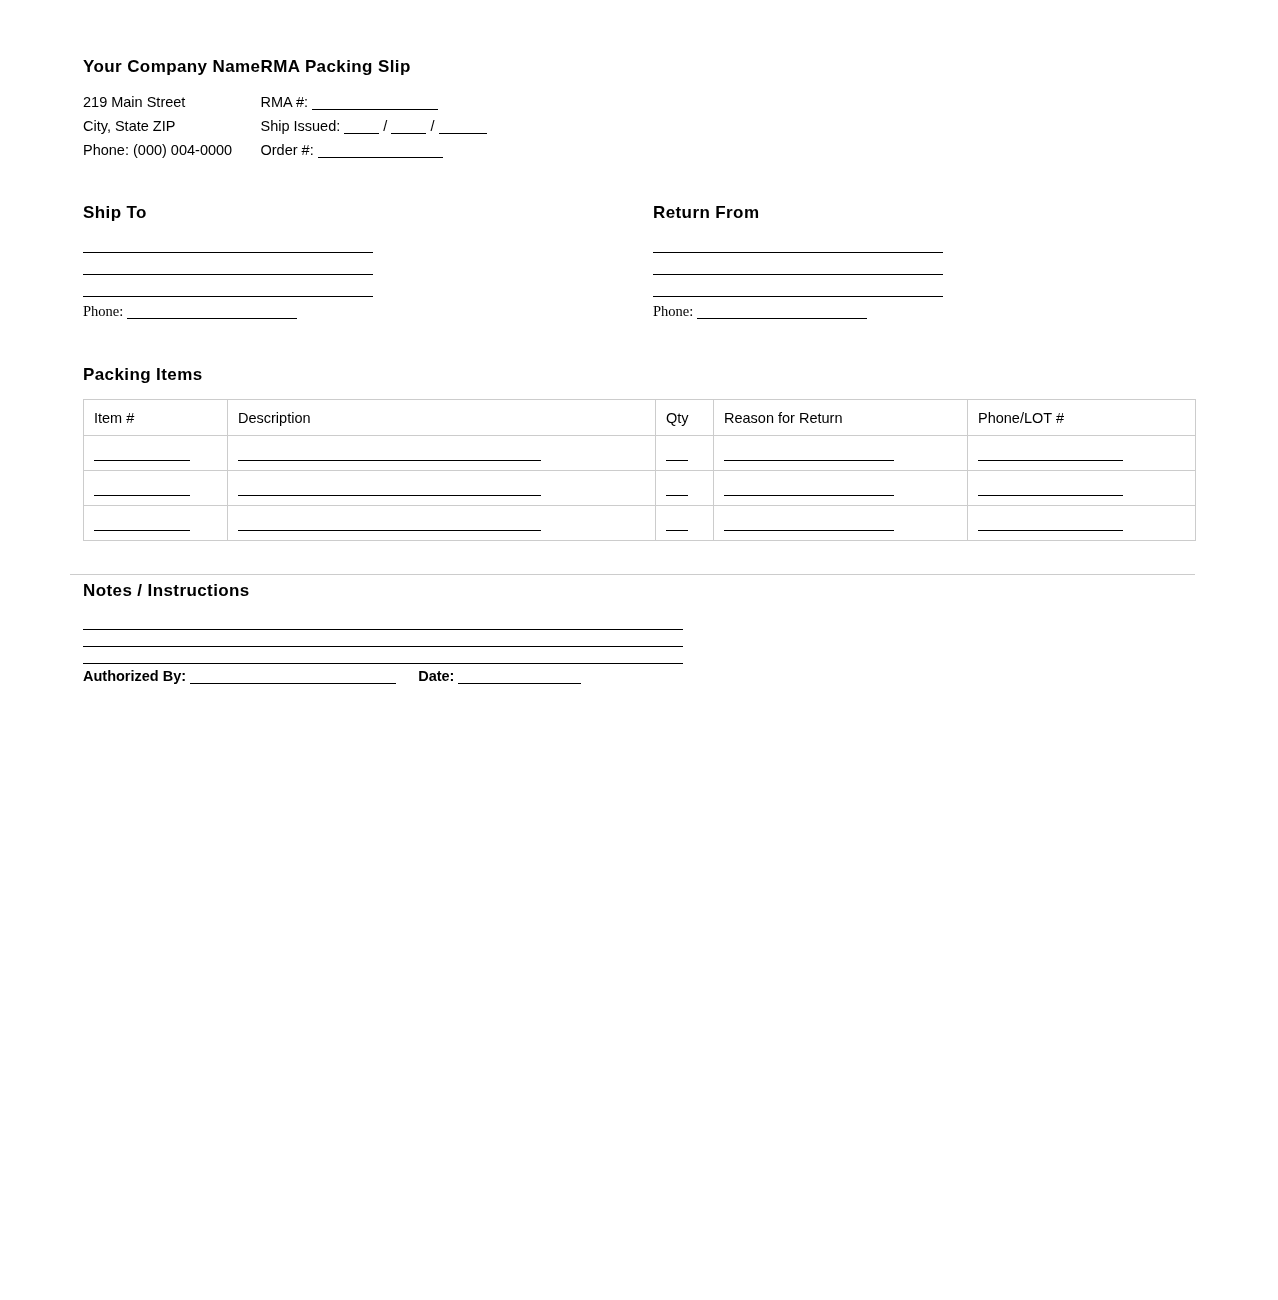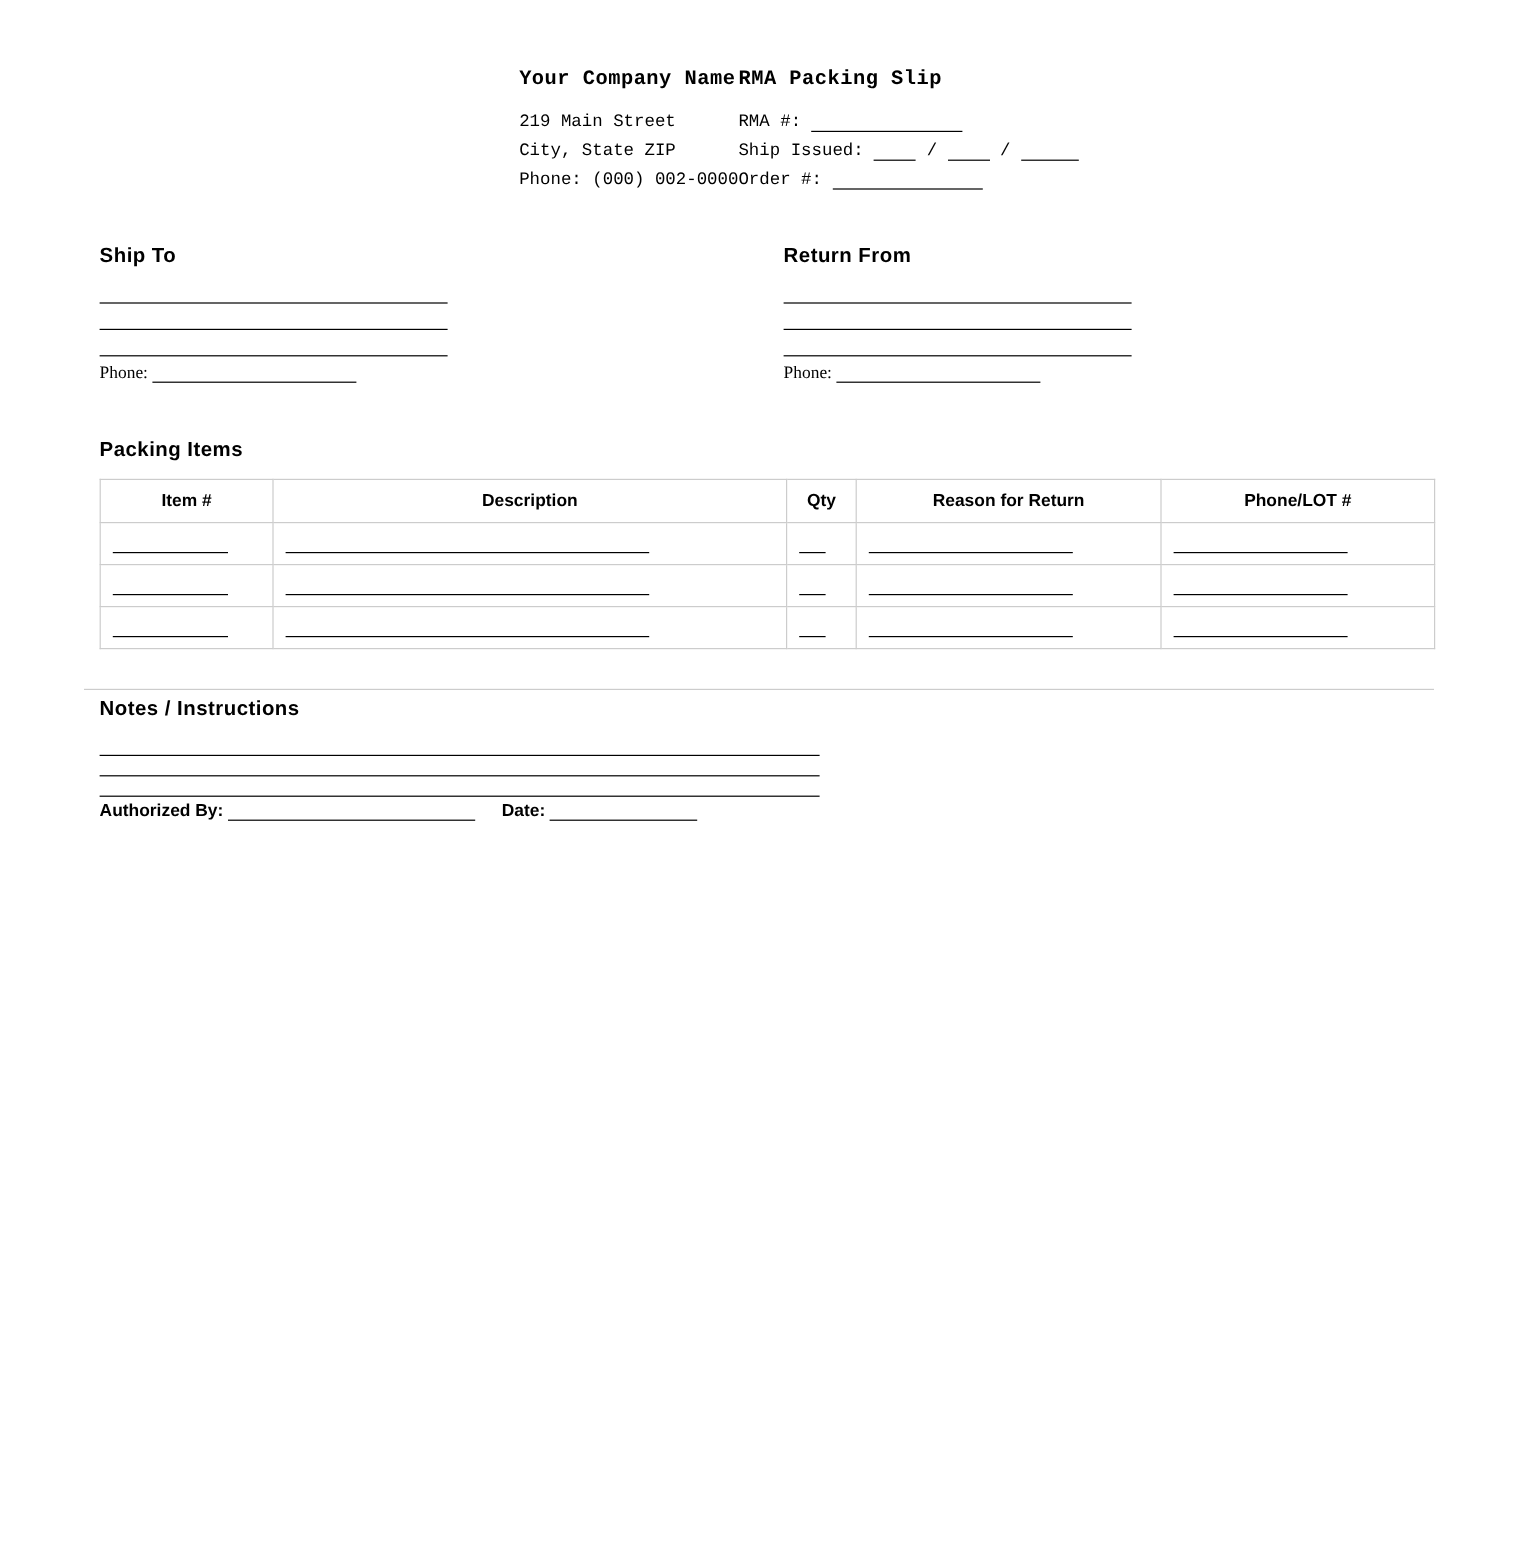--- a/index.html
+++ b/index.html
@@ -19,21 +19,21 @@
   .heading {
     font-size: 17px;
     font-weight: bold;
     letter-spacing: 0.4px;
     margin: 0;
     line-height: 20px;
   }
   .body-text { font-size: 14.5px; line-height: 24px; }
 
   
-  .header-row { display: flex; justify-content: center; font-family: Liberation Mono, monospace; }
+  .header-row { display: flex; justify-content: flex-start; }
   .company-address { margin-top: 13px; }
   .rma-block { width: 230px; }
   .rma-lines { margin-top: 13px; white-space: nowrap; }
 
   
   .blank {
     display: inline-block;
     border-bottom: 1.6px solid #000;
     height: 14px;
     vertical-align: text-bottom;
@@ -56,22 +56,22 @@
   .items-section { margin-top: 42px; }
   table.items {
     border-collapse: collapse;
     table-layout: fixed;
     width: 1112px;
     margin-top: 14px;
   }
   table.items th, table.items td { border: 1px solid #cccccc; background: #ffffff; }
   table.items th {
     font-size: 14.5px;
-    font-weight: bold;
-    text-align: center;
+    font-weight: normal;
+    text-align: left;
     padding: 0 10px;
     height: 36px;
     vertical-align: middle;
   }
   table.items td {
     height: 35px;
     vertical-align: bottom;
     padding: 0 10px 8px 10px;
   }
   td .blank { height: 10px; }
@@ -96,21 +96,21 @@
 <body>
 
 <div class="doc">
 
   <div class="header-row">
     <div>
       <div class="heading">Your Company Name</div>
       <div class="company-address body-text">
         <div>219 Main Street</div>
         <div>City, State ZIP</div>
-        <div>Phone: (000) 002-0000</div>
+        <div>Phone: (000) 004-0000</div>
       </div>
     </div>
 
     <div class="rma-block">
       <div class="heading">RMA Packing Slip</div>
       <div class="rma-lines body-text">
         <div>
           <span>RMA #:</span>
           <span class="blank w126"></span>
         </div>

